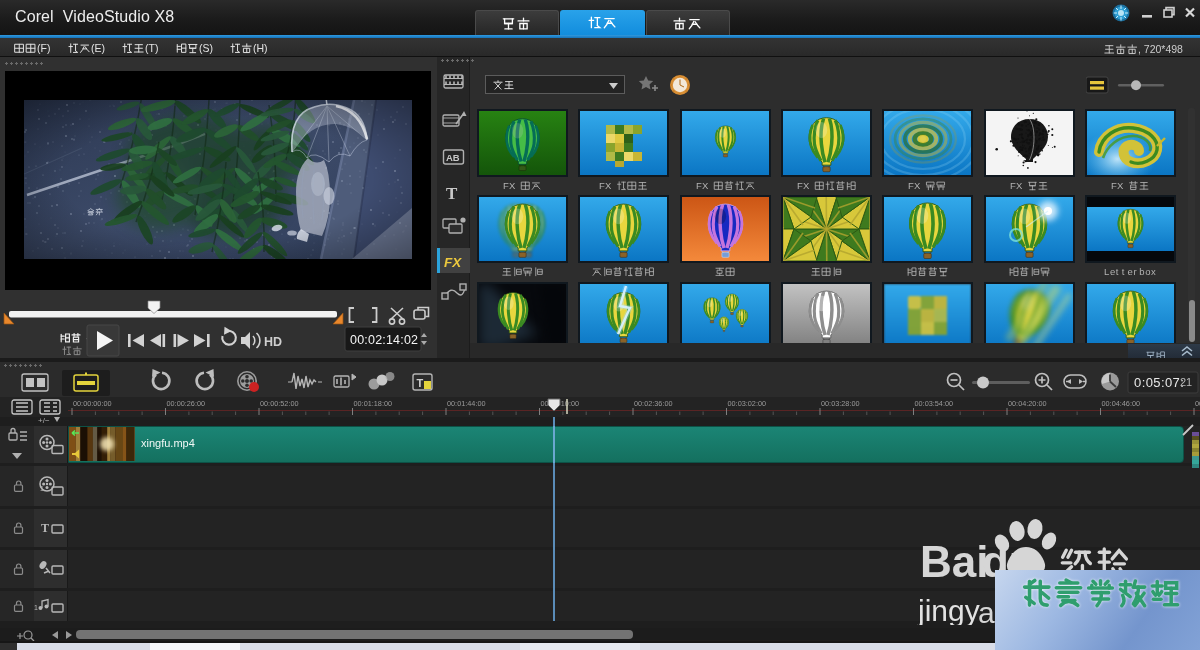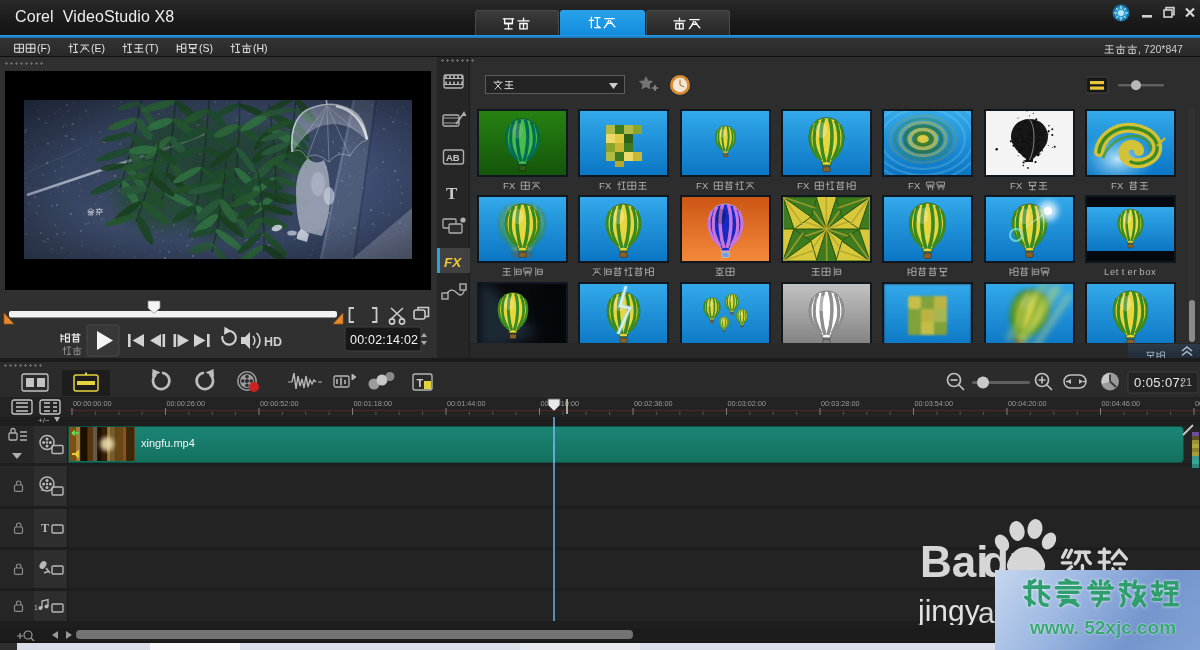--- a/index.html
+++ b/index.html
@@ -153,21 +153,21 @@
           <path d="M5,0.8 V3"></path>
           <path d="M2.2,5 H7.8 V9.1 H2.2 Z"></path>
           <path d="M5,5 V9.1"></path>
         </g>
         <g transform="translate(23.0,0) scale(1.050)" stroke="#cccccc" stroke-width="0.90" fill="none" stroke-linecap="round">
           <path d="M0.8,3 H9.2"></path>
           <path d="M5,0.8 V3"></path>
           <path d="M2.2,5 H7.8 V9.1 H2.2 Z"></path>
           <path d="M5,5 V9.1"></path>
         </g>
-      </svg><span style="vertical-align:middle">, 720*847</span></div>
+      </svg><span style="vertical-align:middle">, 720*498</span></div>
     <div class="ab" style="left:0;top:57px;width:437px;height:311px;background:#303030"></div>
     <div class="dots" style="left:4px;top:62px"></div>
     <div class="ab" style="left:5px;top:71px;width:426px;height:219px;background:#000"></div>
     <svg class="ab" style="left:24px;top:100px" width="388" height="159" viewBox="0 0 388 159">
 <defs>
 <linearGradient id="road" x1="0" y1="0" x2="1" y2="1">
  <stop offset="0" stop-color="#2c3852"></stop>
           <stop offset=".5" stop-color="#3c4a68"></stop>
           <stop offset="1" stop-color="#313f5c"></stop>
 </linearGradient>
@@ -2219,13 +2219,12 @@
           <path d="M2.5,0.9 V5.2"></path>
           <path d="M1,4.4 L1.9,5.6"></path>
           <path d="M4,4.4 L3.1,5.6"></path>
           <path d="M1.2,7 H3.8"></path>
           <path d="M5.4,1.3 H9.2 V3.2 H5.4 Z"></path>
           <path d="M5.4,5 H9.2"></path>
           <path d="M7.3,3.2 V8.2"></path>
           <path d="M5,8.9 H9.5"></path>
         </g>
       </svg></div>
-    <div class="ab" style="left:1030px;top:617px;color:#3aa873;font-size:19px;font-weight:bold;font-family:'Liberation Sans',sans-serif;text-shadow:0 0 2px #e8f4ff">www. 52xjc.com</div>
   </div>
 </body></html>

